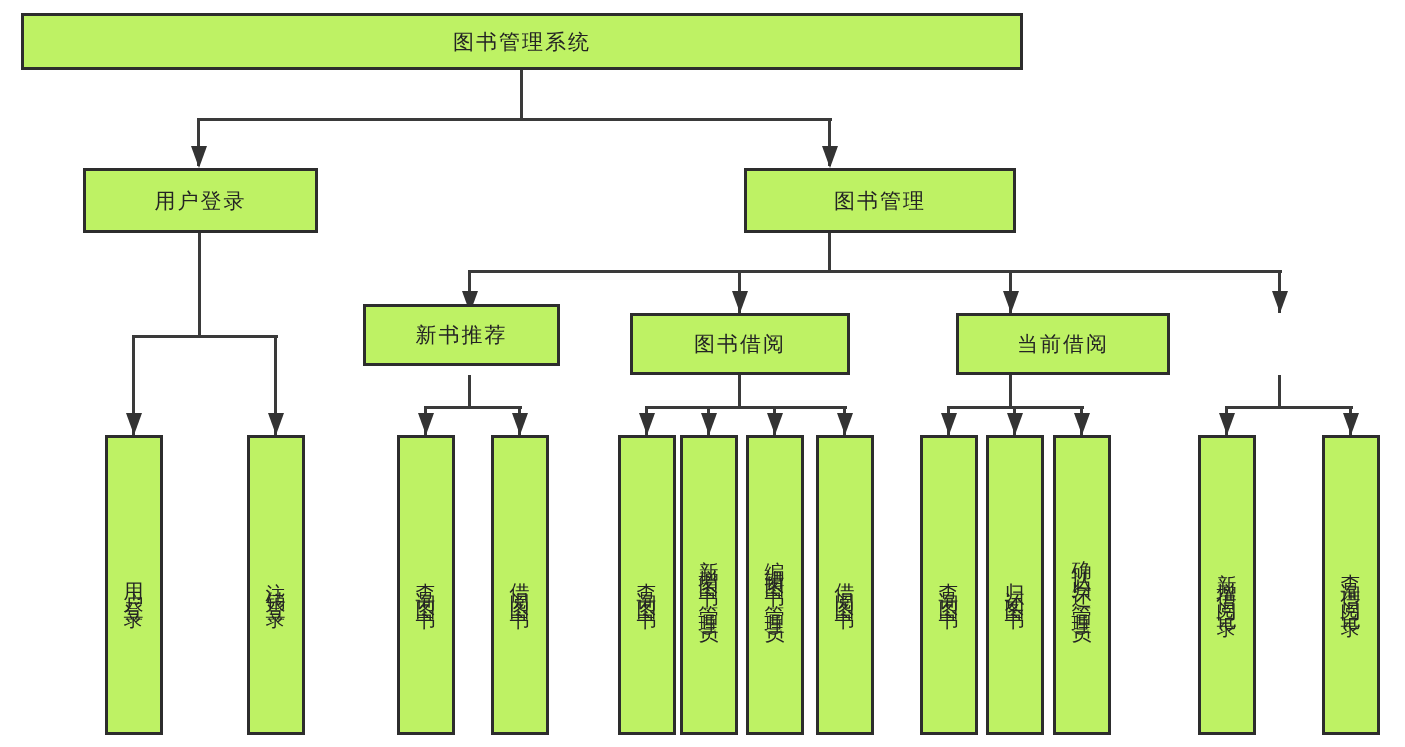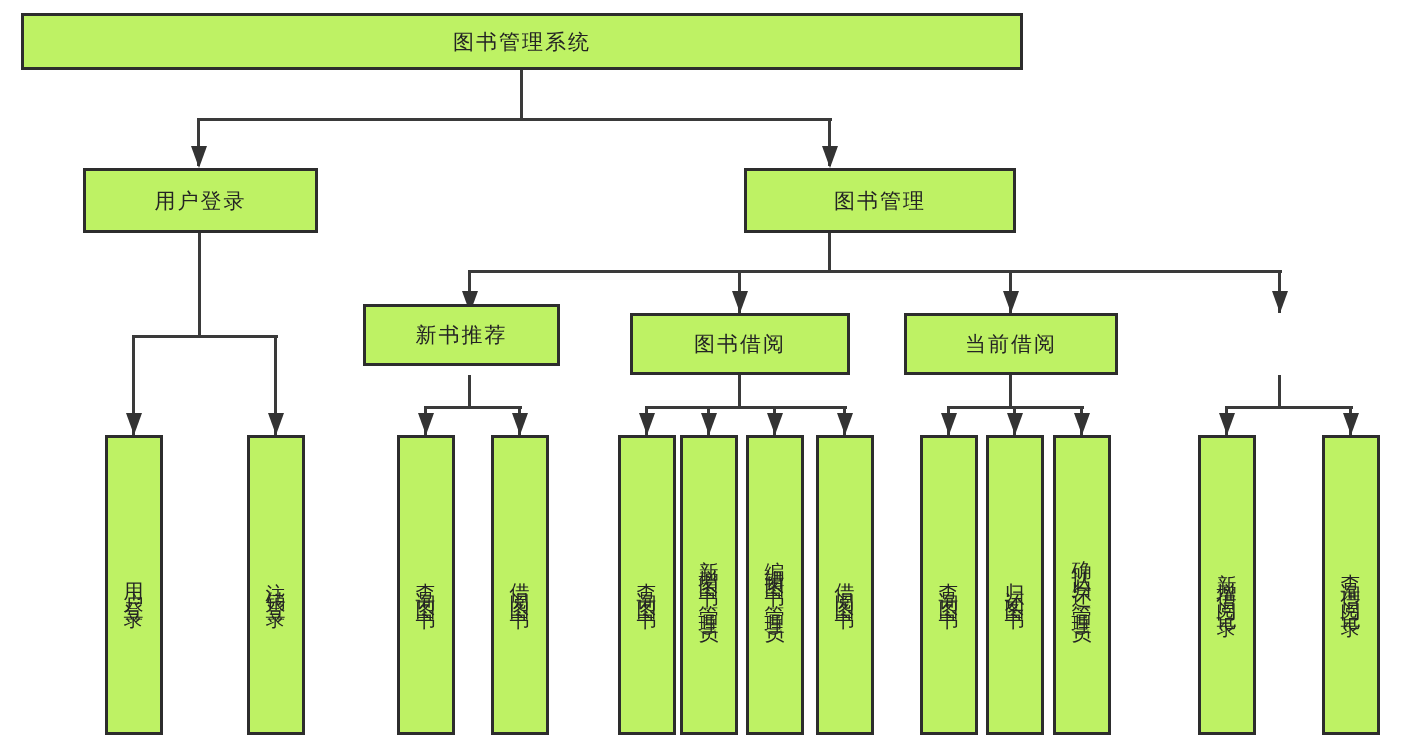--- a/index.html
+++ b/index.html
@@ -60,21 +60,21 @@
   <div class="arrow" style="left:462px;top:291px"></div>
   <div class="vline" style="left:738px;top:270px;height:43px"></div>
   <div class="arrow" style="left:732px;top:291px"></div>
   <div class="vline" style="left:1009px;top:270px;height:43px"></div>
   <div class="arrow" style="left:1003px;top:291px"></div>
   <div class="vline" style="left:1278px;top:270px;height:43px"></div>
   <div class="arrow" style="left:1272px;top:291px"></div>
 
   <div class="box hbox" style="left:363px;top:304px;width:197px;height:62px">新书推荐</div>
   <div class="box hbox" style="left:630px;top:313px;width:220px;height:62px">图书借阅</div>
-  <div class="box hbox" style="left:904px;top:313px;width:214px;height:62px">当前借阅</div>
+  <div class="box hbox" style="left:956px;top:313px;width:214px;height:62px">当前借阅</div>
 
   <div class="vline" style="left:468px;top:375px;height:32px"></div>
   <div class="hline" style="left:424px;top:406px;width:98px"></div>
   <div class="vline" style="left:424px;top:406px;height:29px"></div>
   <div class="arrow" style="left:418px;top:413px"></div>
   <div class="vline" style="left:518px;top:406px;height:29px"></div>
   <div class="arrow" style="left:512px;top:413px"></div>
 
   <div class="vline" style="left:738px;top:375px;height:32px"></div>
   <div class="hline" style="left:645px;top:406px;width:202px"></div>

